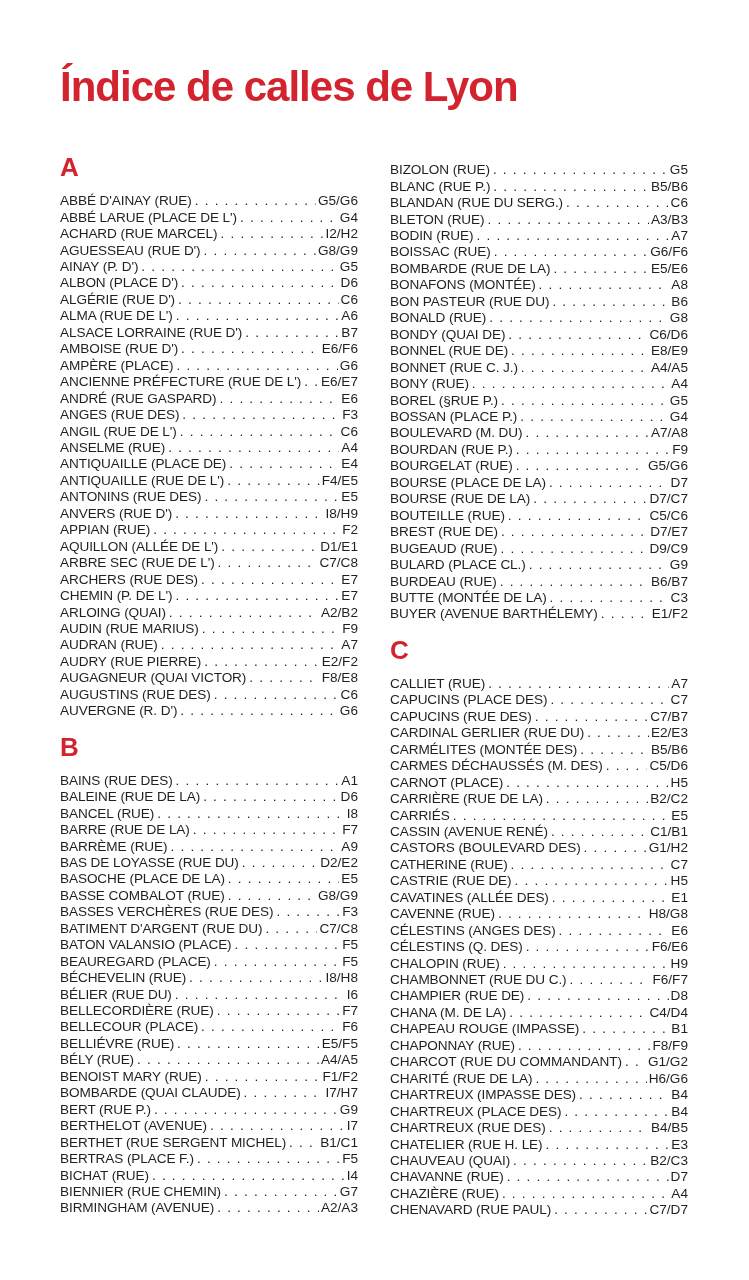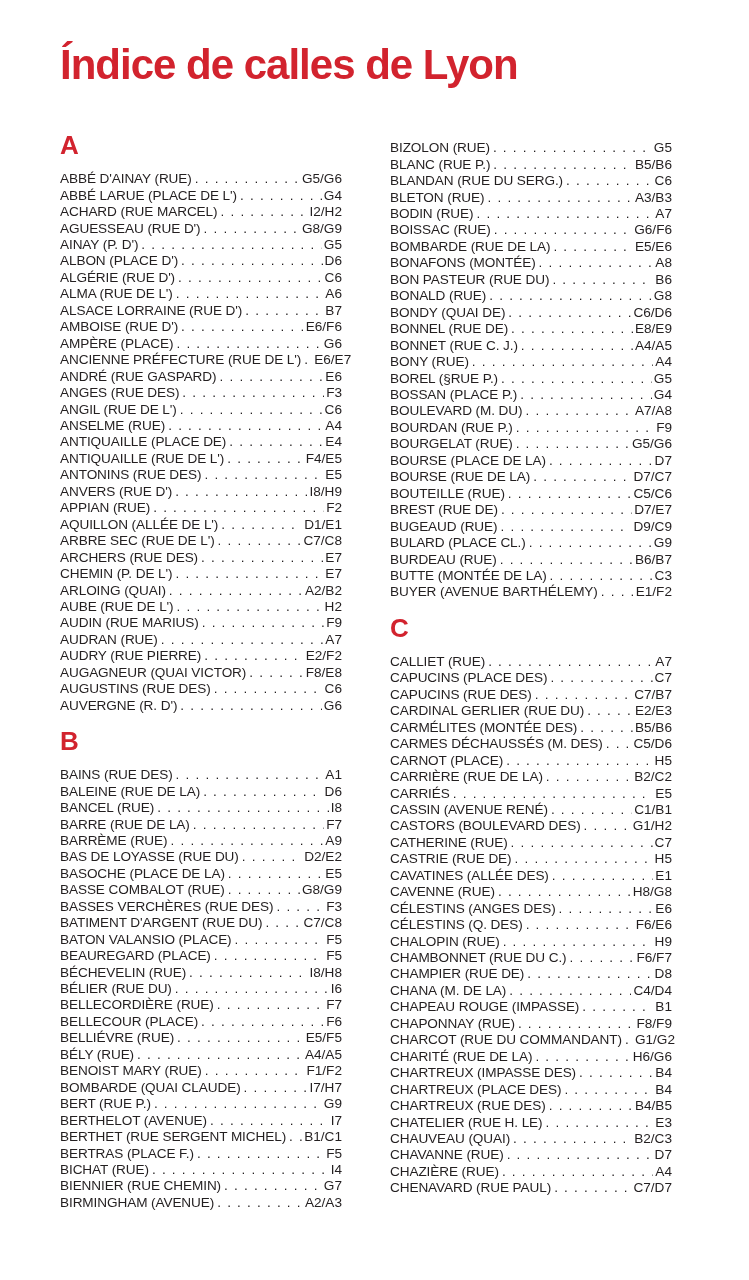--- a/index.html
+++ b/index.html
@@ -11,21 +11,21 @@
   html, body {
     background: var(--bg);
     font-family: "Liberation Sans", sans-serif;
     color: var(--text);
   }
   .page {
     position: relative;
     width: 749px;
     height: 1280px;
     background: var(--bg);
-    padding: 42px 61px 0 60px;
+    padding: 64px 61px 0 60px;
     overflow: hidden;
   }
   .page-title {
     color: var(--accent);
     font-size: 42px;
     font-weight: 700;
     letter-spacing: -1px;
     line-height: 1.1;
     white-space: nowrap;
   }
@@ -38,21 +38,21 @@
     width: 298px;
     flex: 0 0 298px;
   }
   .section-letter {
     color: var(--accent);
     font-size: 26px;
     font-weight: 700;
     line-height: 1;
     margin: 0 0 13px 0;
   }
-  .entry-list { margin: 0 16px 1px 0; }
+  .entry-list { margin: 0 0 1px 0; }
   .entry-list + .section-letter,
   .section-letter.not-first { margin-top: 14px; }
   .entry-list.continuation { margin-top: 8px; }
   .entry {
     display: flex;
     align-items: baseline;
     font-size: 13.6px;
     line-height: 16.45px;
     white-space: nowrap;
   }
@@ -208,25 +208,20 @@
     <span class="entry-name">CHEMIN (P. DE L')</span>
     <span class="entry-dots"></span>
     <span class="entry-ref">E7</span>
   </div>
           <div class="entry">
     <span class="entry-name">ARLOING (QUAI)</span>
     <span class="entry-dots"></span>
     <span class="entry-ref">A2/B2</span>
   </div>
           <div class="entry">
-    <span class="entry-name">AUBE (RUE DE L')</span>
-    <span class="entry-dots"></span>
-    <span class="entry-ref">H2</span>
-  </div>
-          <div class="entry">
     <span class="entry-name">AUDIN (RUE MARIUS)</span>
     <span class="entry-dots"></span>
     <span class="entry-ref">F9</span>
   </div>
           <div class="entry">
     <span class="entry-name">AUDRAN (RUE)</span>
     <span class="entry-dots"></span>
     <span class="entry-ref">A7</span>
   </div>
           <div class="entry">

